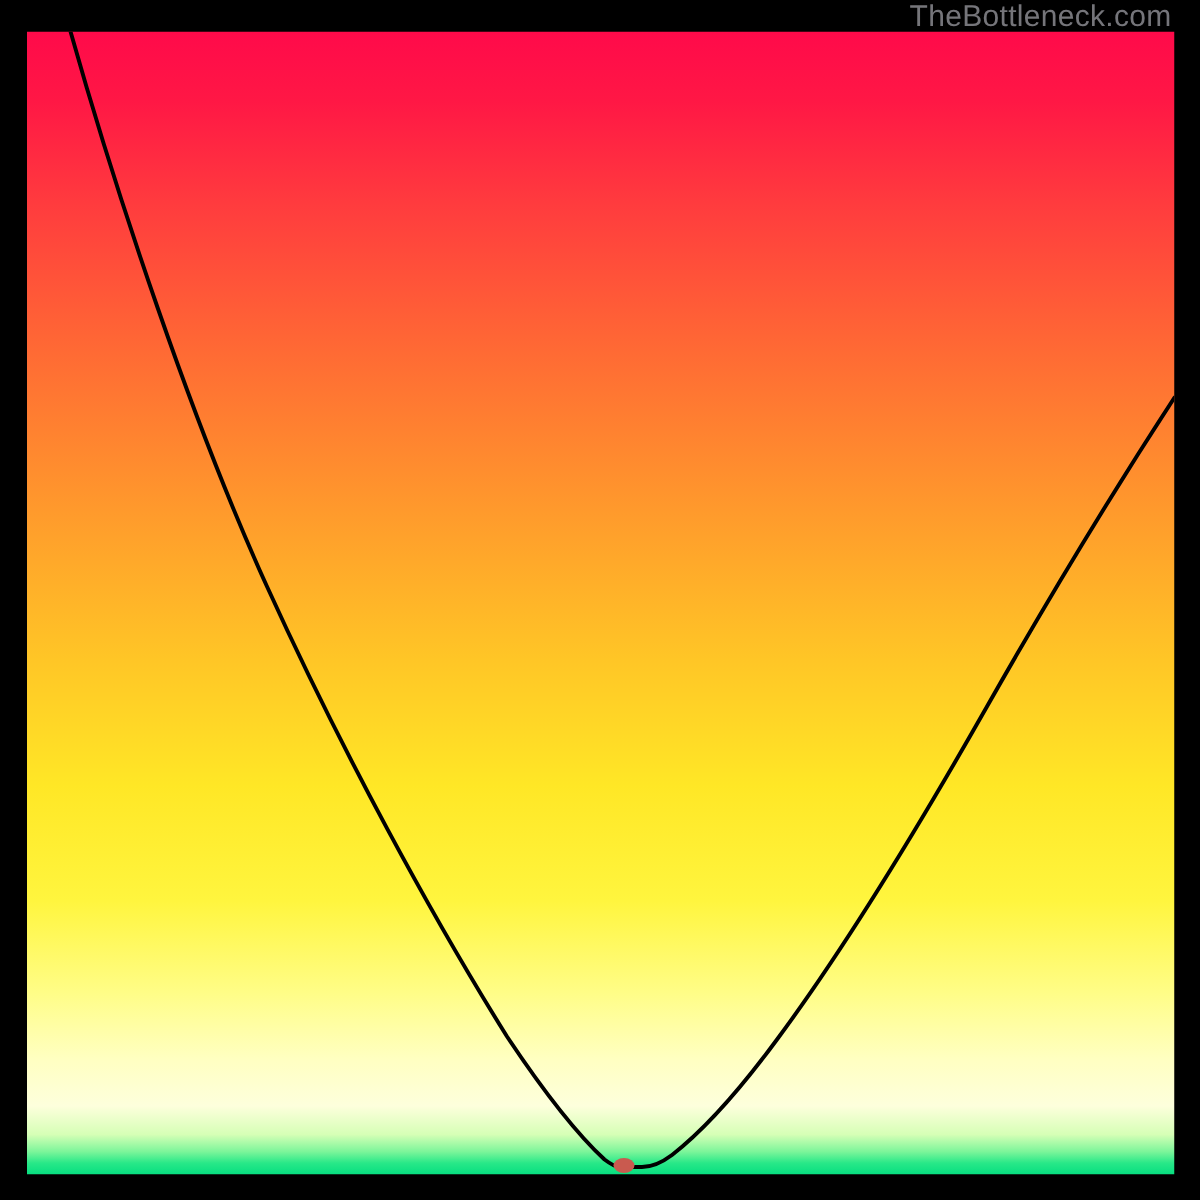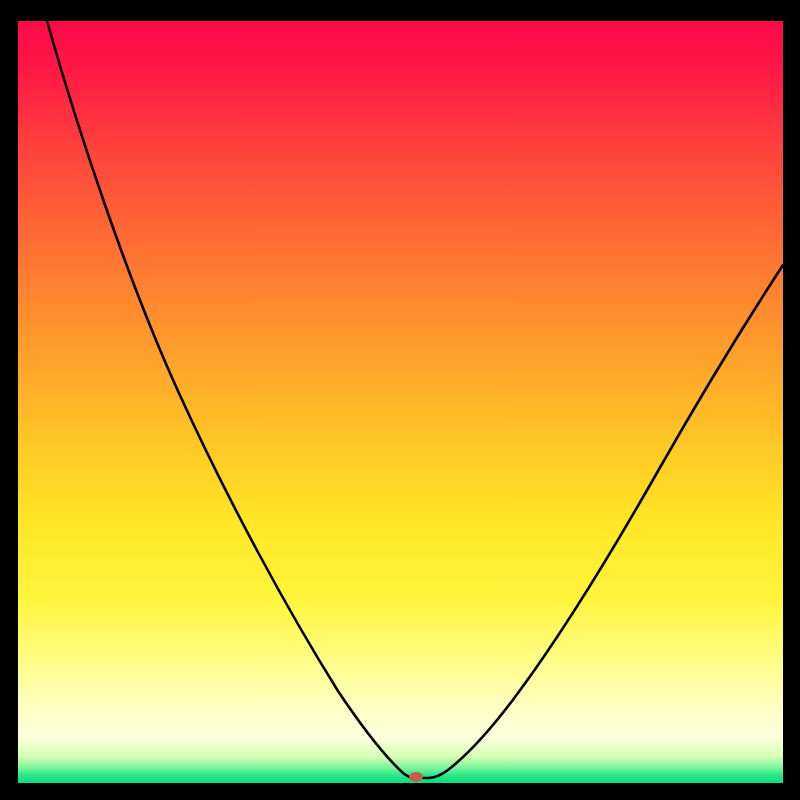--- a/index.html
+++ b/index.html
@@ -139,13 +139,14 @@
                L 410 757
                C 416 757, 422 755, 430 749
                C 448 735, 472 710, 500 672
                C 540 618, 590 538, 640 450
                C 690 362, 735 290, 765 244"></path>
 
       <ellipse data-name="min-point-marker" cx="398" cy="756" rx="7" ry="5" fill="#c95a4f"></ellipse>
     </svg>
   </div>
 
+  <div class="watermark" data-name="watermark-text">TheBottleneck.com</div>
 </div>
 
 </body></html>

